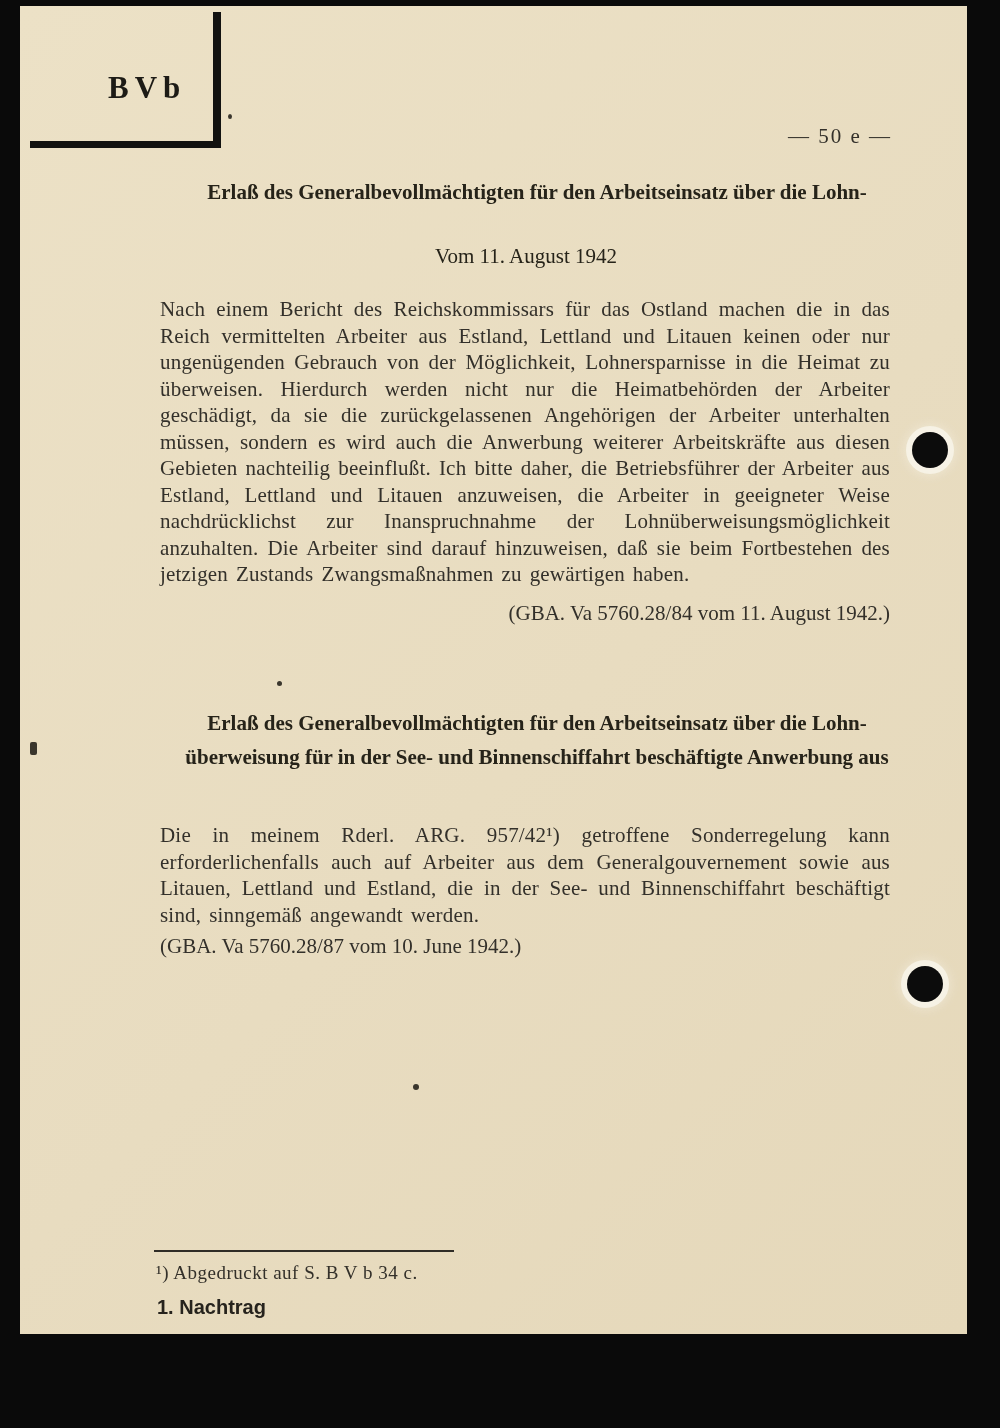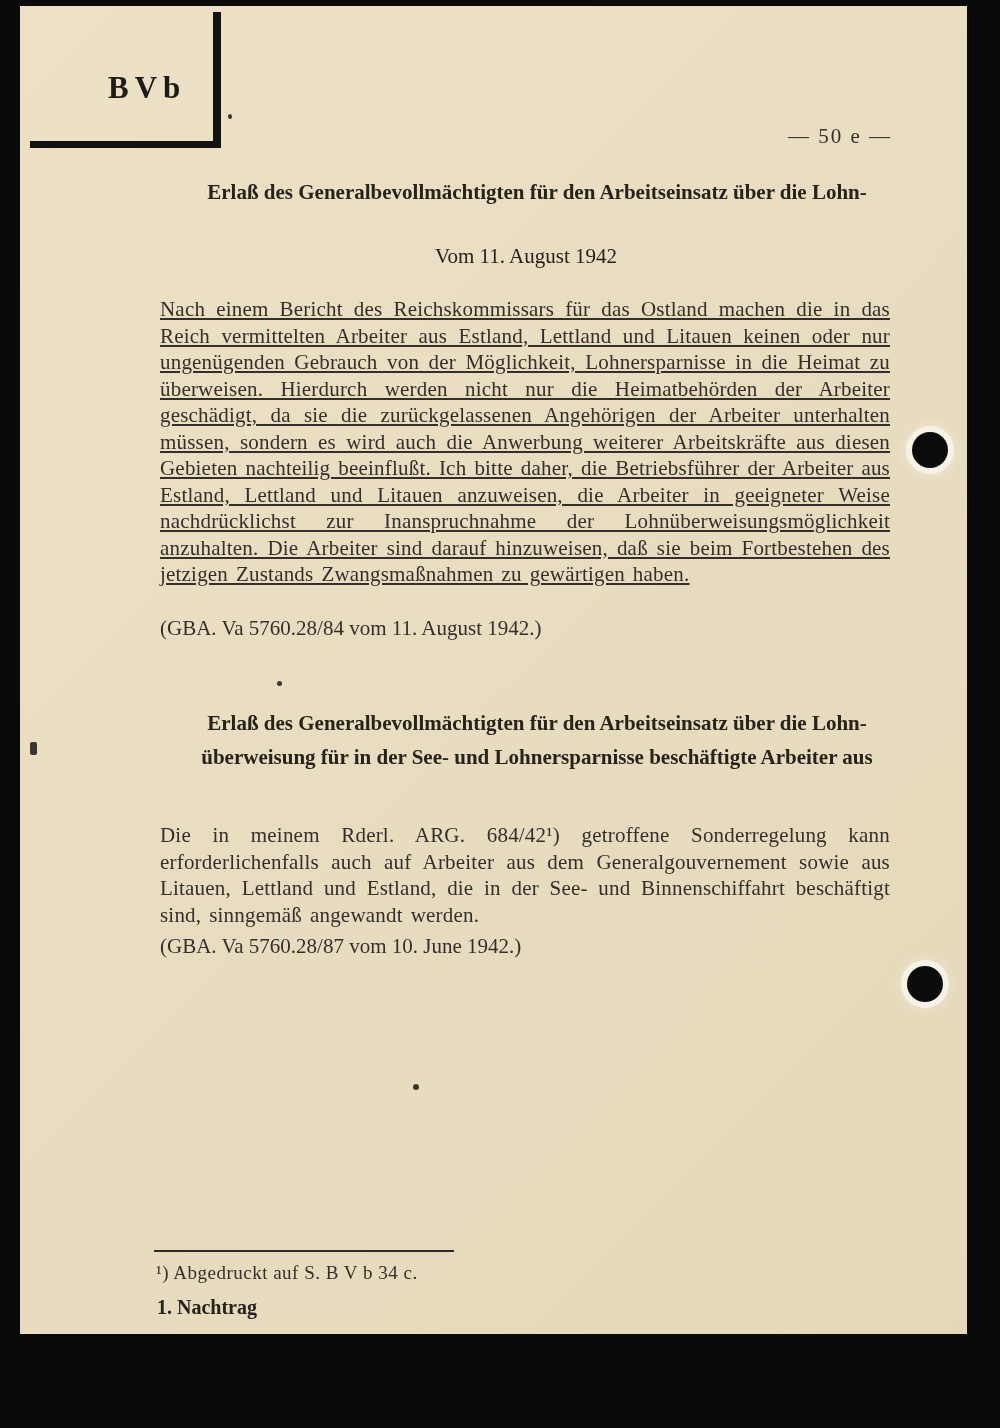--- a/index.html
+++ b/index.html
@@ -89,30 +89,30 @@
     position: absolute;
     left: 140px;
     width: 730px;
     font-size: 21px;
     line-height: 26.5px;
     text-align: justify;
     letter-spacing: 0.2px;
     word-spacing: 2.5px;
     color: #33302a;
   }
-  .b1 { top: 290px; text-decoration: underline; }
+  .b1 { top: 290px; }
   .b2 { top: 816px; }
   .citation {
     position: absolute;
     left: 140px;
     width: 730px;
     font-size: 21px;
     color: #33302a;
   }
-  .c1 { top: 610px; }
+  .c1 { top: 595px; text-align: right; }
   .c2 { top: 928px; }
   .footnote-rule {
     position: absolute;
     left: 134px;
     top: 1244px;
     width: 300px;
     height: 0;
     border-top: 2px solid #2f2c26;
   }
   .footnote {
@@ -121,21 +121,21 @@
     top: 1256px;
     width: 730px;
     font-size: 19px;
     letter-spacing: 0.5px;
     color: #33302a;
   }
   .footer-label {
     position: absolute;
     left: 137px;
     top: 1290px;
-    font-family: Liberation Serif, serif;
+    font-family: Liberation Sans, sans-serif;
     font-weight: bold;
     font-size: 20px;
     color: #26231d;
   }
   
   .hole {
     position: absolute;
     border-radius: 50%;
     background: #0c0c0c;
     box-shadow: 0 0 0 6px rgba(250, 247, 238, 0.75), 0 0 10px 8px rgba(250, 247, 238, 0.35);
@@ -170,24 +170,24 @@
     </div>
 
     <div class="date-line">Vom 11. August 1942</div>
 
     <div class="body-par b1">Nach einem Bericht des Reichskommissars für das Ostland machen die in das Reich vermittelten Arbeiter aus Estland, Lettland und Litauen keinen oder nur ungenügenden Gebrauch von der Möglichkeit, Lohnersparnisse in die Heimat zu überweisen. Hierdurch werden nicht nur die Heimatbehörden der Arbeiter geschädigt, da sie die zurückgelassenen Angehörigen der Arbeiter unterhalten müssen, sondern es wird auch die Anwerbung weiterer Arbeitskräfte aus diesen Gebieten nachteilig beeinflußt. Ich bitte daher, die Betriebsführer der Arbeiter aus Estland, Lettland und Litauen anzuweisen, die Arbeiter in geeigneter Weise nachdrücklichst zur Inanspruchnahme der Lohnüberweisungsmöglichkeit anzuhalten. Die Arbeiter sind darauf hinzuweisen, daß sie beim Fortbestehen des jetzigen Zustands Zwangsmaßnahmen zu gewärtigen haben.</div>
 
     <div class="citation c1">(GBA. Va 5760.28/84 vom 11. August 1942.)</div>
 
     <div class="heading h2">
       <div>Erlaß des Generalbevollmächtigten für den Arbeitseinsatz über die Lohn-</div>
-      <div>überweisung für in der See- und Lohnersparnisse beschäftigte Arbeiter aus</div>
+      <div>überweisung für in der See- und Binnenschiffahrt beschäftigte Anwerbung aus</div>
     </div>
 
-    <div class="body-par b2">Die in meinem Rderl. ARG. 684/42¹) getroffene Sonderregelung kann erforderlichenfalls auch auf Arbeiter aus dem Generalgouvernement sowie aus Litauen, Lettland und Estland, die in der See- und Binnenschiffahrt beschäftigt sind, sinngemäß angewandt werden.</div>
+    <div class="body-par b2">Die in meinem Rderl. ARG. 957/42¹) getroffene Sonderregelung kann erforderlichenfalls auch auf Arbeiter aus dem Generalgouvernement sowie aus Litauen, Lettland und Estland, die in der See- und Binnenschiffahrt beschäftigt sind, sinngemäß angewandt werden.</div>
 
     <div class="citation c2">(GBA. Va 5760.28/87 vom 10. June 1942.)</div>
 
     <div class="footnote-rule"></div>
     <div class="footnote">¹) Abgedruckt auf S. B V b 34 c.</div>
     <div class="footer-label">1. Nachtrag</div>
 
     <div class="speck speck-1"></div>
     <div class="speck speck-2"></div>
     <div class="speck speck-3"></div>

